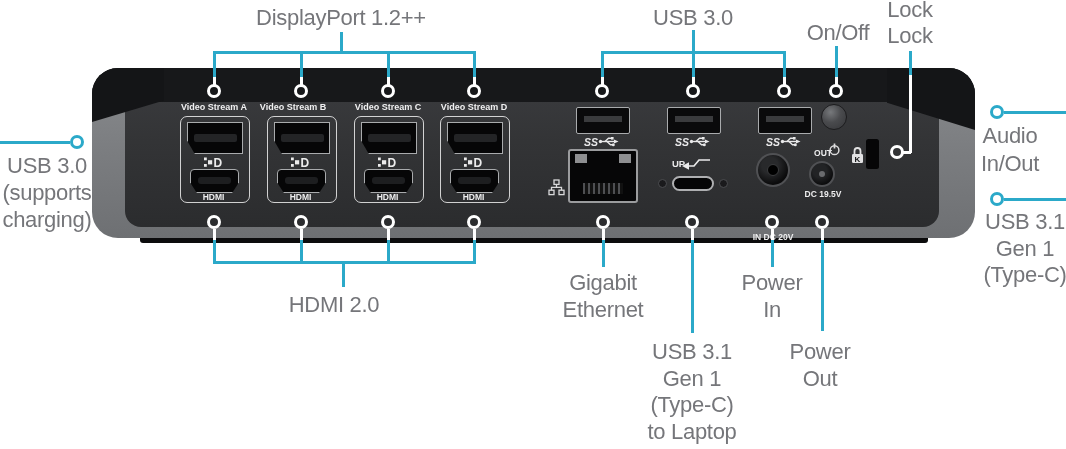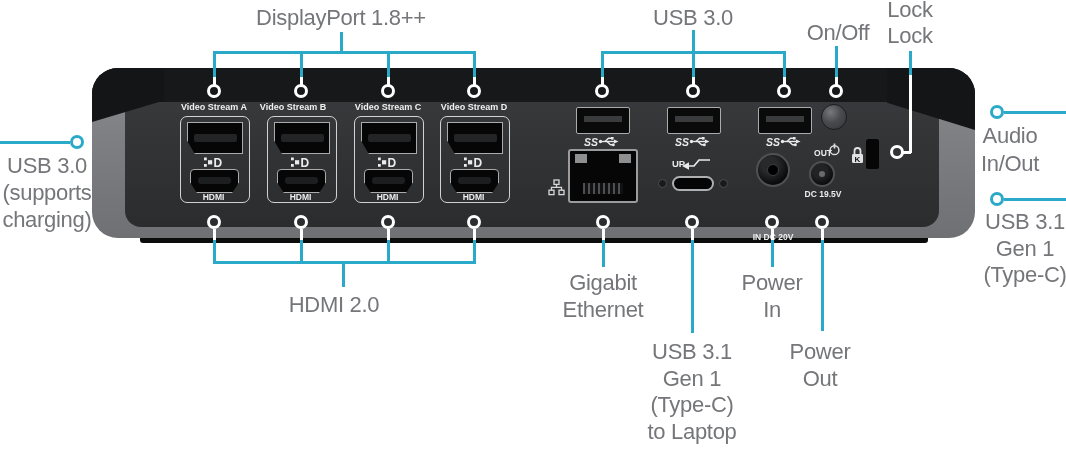--- a/index.html
+++ b/index.html
@@ -229,21 +229,21 @@
 
   <div class="icon" style="left:851px;top:146px;">
     <svg width="13" height="18" viewBox="0 0 13 18">
         <path d="M3.5 8 V5 a3 3 0 0 1 6 0 V8" stroke="#e2e2e3" stroke-width="1.8" fill="none"></path>
         <rect x="1" y="8" width="11" height="9" rx="1.2" fill="#e2e2e3"></rect>
         <text x="3.4" y="15.6" font-size="8" font-weight="bold" fill="#17181a" font-family="Liberation Sans">K</text>
       </svg>
   </div>
   <div class="abs devz" style="left:866px;top:139px;width:13px;height:30px;background:#060607;border-radius:2.5px;"></div>
 
-  <div class="lbl" style="left:210px;top:4px;width:262px;">DisplayPort 1.8++</div>
+  <div class="lbl" style="left:210px;top:4px;width:262px;">DisplayPort 1.2++</div>
   <div class="tline" style="left:340px;top:32px;width:2.5px;height:20px;z-index:8;"></div>
   <div class="tline" style="left:214px;top:51px;width:262px;height:2.5px;z-index:8;"></div>
   <div class="tline" style="left:213px;top:51px;width:2.5px;height:26px;z-index:8;"></div>
   <div class="tline" style="left:300px;top:51px;width:2.5px;height:26px;z-index:8;"></div>
   <div class="tline" style="left:387px;top:51px;width:2.5px;height:26px;z-index:8;"></div>
   <div class="tline" style="left:473px;top:51px;width:2.5px;height:26px;z-index:8;"></div>
   <div class="wline" style="left:213px;top:77px;width:2.5px;height:8px;z-index:8;"></div>
   <div class="wline" style="left:300px;top:77px;width:2.5px;height:8px;z-index:8;"></div>
   <div class="wline" style="left:387px;top:77px;width:2.5px;height:8px;z-index:8;"></div>
   <div class="wline" style="left:473px;top:77px;width:2.5px;height:8px;z-index:8;"></div>

